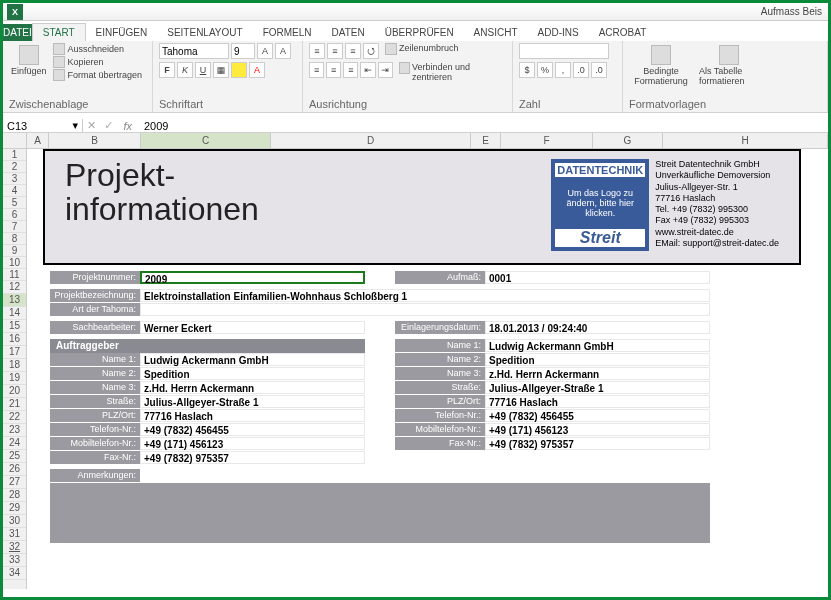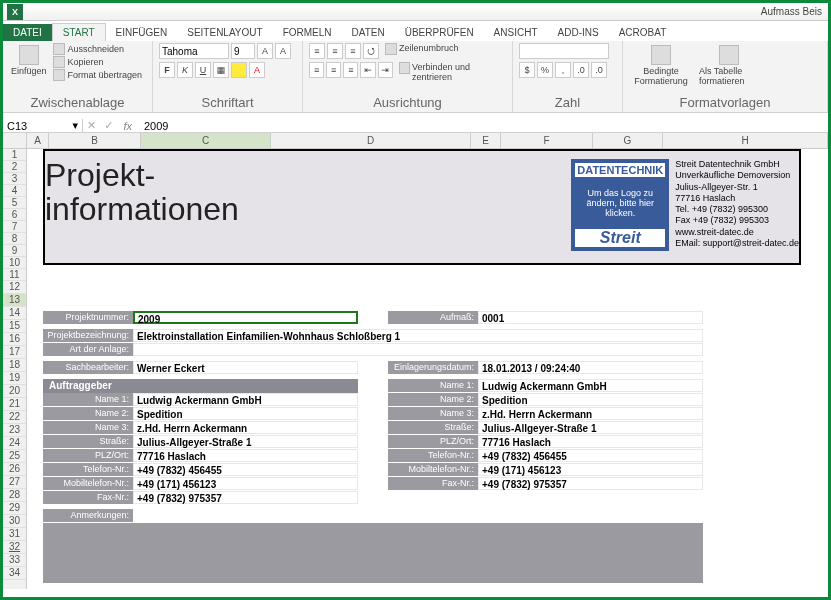--- a/index.html
+++ b/index.html
@@ -1,27 +1,27 @@
 <!DOCTYPE html>
 <html><head>
 <meta charset="utf-8">
 <style>
 * { margin: 0; padding: 0; box-sizing: border-box; font-family: "Segoe UI", Tahoma, sans-serif; }
 body { width: 831px; height: 600px; background: #fff; overflow: hidden; border: 3px solid #0a8a3a; position: relative; }
 .titlebar { height: 18px; background: linear-gradient(#fff,#f0f0f0); display:flex; align-items:center; border-bottom:1px solid #ccc; }
 .titlebar .xicon { width:16px; height:16px; margin-left:4px; background:#217346; display:inline-flex; align-items:center; justify-content:center; color:#fff; font-size:9px; font-weight:bold; }
 .titlebar .fname { position:absolute; right:6px; font-size:10px; color:#444; }
 .tabs { height:20px; display:flex; align-items:flex-end; background:#fff; font-size:10px; }
-.tabs .file { background:#217346; color:#fff; padding:3px 10px; }
+.tabs .file { background:#217346; color:#fff; padding:3px 0; }
 .tabs .tab { padding:3px 10px; text-transform:uppercase; color:#444; cursor:pointer;margin-top:16px; }
 .tabs .tab.active { border:1px solid #ccc; border-bottom:none; background:#f3f3f3; color:#217346; }
 .ribbon { height:72px; background:#f3f3f3; border-bottom:1px solid #d0d0d0; display:flex; font-size:10px; color:#444; }
 .ribgrp { border-right:1px solid #d8d8d8; padding:2px 6px 0 6px; display:flex; flex-direction:column; justify-content:space-between; }
 .ribgrp .body { flex:1; display:flex; gap:4px; align-items:flex-start; }
-.ribgrp .lbl { text-align:center; font-size:13px; color:#666; padding-bottom:2px; }
+.ribgrp .lbl { text-align:left; font-size:11px; color:#666; padding-bottom:2px; }
 .bigbtn { display:flex; flex-direction:column; align-items:center; gap:1px; padding:2px; cursor:pointer; }
 .bigbtn .ic { width:20px; height:20px; background:#ddd; border:1px solid #bbb; }
 .bigbtn span { font-size:9px; }
 .smallbtns { display:flex; flex-direction:column; gap:1px; }
 .smallbtns div { font-size:9px; display:flex; gap:3px; align-items:center; cursor:pointer; }
 .ic10 { width:12px; height:12px; background:#ddd; border:1px solid #bbb; display:inline-block; }
 select.fake, input.fake { font-size:10px; border:1px solid #ccc; background:#fff; height:16px; padding:0 2px; }
 .btnrow { display:flex; gap:2px; }
 .btnrow .b { width:16px; height:16px; border:1px solid #ccc; background:#fff; font-size:9px; text-align:center; line-height:14px; cursor:pointer; }
 .namebox { height:20px; display:flex; align-items:flex-end; border-bottom:1px solid #d0d0d0; font-size:11px; }
@@ -31,27 +31,27 @@
 .colhdr { height:16px; display:flex; background:#f0f0f0; border-bottom:1px solid #ccc; font-size:10px; color:#555; }
 .colhdr .rh { width:24px; border-right:1px solid #ccc; }
 .colhdr .c { border-right:1px solid #ccc; text-align:center; line-height:16px; }
 .colhdr .c.sel { background:#d5e3c8; }
 .sheet { position:relative; height:440px; overflow:hidden; display:flex; }
 .rowhdrs { width:24px; background:#f0f0f0; border-right:1px solid #ccc; font-size:10px; color:#555; }
 .rowhdrs div { height:12px; border-bottom:1px solid #e0e0e0; text-align:center; line-height:12px; }
 .rowhdrs div.sel { background:#d5e3c8; }
 .cells { flex:1; position:relative; background:#fff; }
 
-.infobox { position:absolute; left:16px; top:0; width:758px; height:116px; border:2px solid #000; background:#e5e3e8; display:flex; justify-content:space-between; padding:8px 0; }
+.infobox { position:absolute; left:16px; top:0; width:758px; height:116px; border:2px solid #000; background:#e5e3e8; display:flex; justify-content:space-between; padding:8px 20px; }
 .infobox .ttl { font-family:Tahoma,Arial; font-size:32px; line-height:1.05; color:#222; }
 .logo { width:98px; height:92px; background:#3a5b9a; color:#fff; font-size:9px; padding:4px; display:flex; flex-direction:column; justify-content:space-between; text-align:center; }
 .logo .dt { background:#fff; color:#3a5b9a; font-weight:bold; font-size:11px; padding:1px 0; }
 .logo .streit { font-style:italic; font-weight:bold; font-size:16px; background:#fff; color:#3a5b9a; }
 .compinfo { font-size:9px; line-height:1.25; color:#000; text-align:left; margin-left:6px; }
-.fields { position:absolute; left:16px; top:122px; width:660px; font-size:10px;margin-top:40px; }
+.fields { position:absolute; left:23px; top:122px; width:660px; font-size:10px; }
 .row { display:flex; height:13px; margin-bottom:1px; }
 .fl { width:90px; background:#9a9aa0; color:#fff; text-align:right; padding-right:4px; font-size:9px; line-height:13px; overflow:hidden; }
 .fv { flex:1; background:#fff; padding-left:3px; font-weight:bold; line-height:13px; border:1px solid #e8e8e8; }
 .fv.sel { border:2px solid #1a7a1a; }
 .gap { height:4px; }
 .sect { display:flex; gap:30px; }
 .col { flex:1; }
 .hdrband { background:#8a8a92; color:#fff; font-weight:bold; padding-left:6px; height:14px; line-height:14px; font-size:10px; }
 .anm { height:60px; background:#9a9aa0; }
 </style>
@@ -273,21 +273,21 @@
               <div class="fv">0001</div>
             </div>
         </div>
       </div>
       <div class="gap"></div>
       <div class="row">
           <div class="fl">Projektbezeichnung:</div>
           <div class="fv">Elektroinstallation Einfamilien-Wohnhaus Schloßberg 1</div>
         </div>
       <div class="row">
-          <div class="fl">Art der Anlage:</div>
+          <div class="fl">Art der Tahoma:</div>
           <div class="fv"></div>
         </div>
       <div class="gap"></div>
       <div class="sect">
         <div class="col">
             <div class="row">
               <div class="fl">Sachbearbeiter:</div>
               <div class="fv">Werner Eckert</div>
             </div>
           </div>

